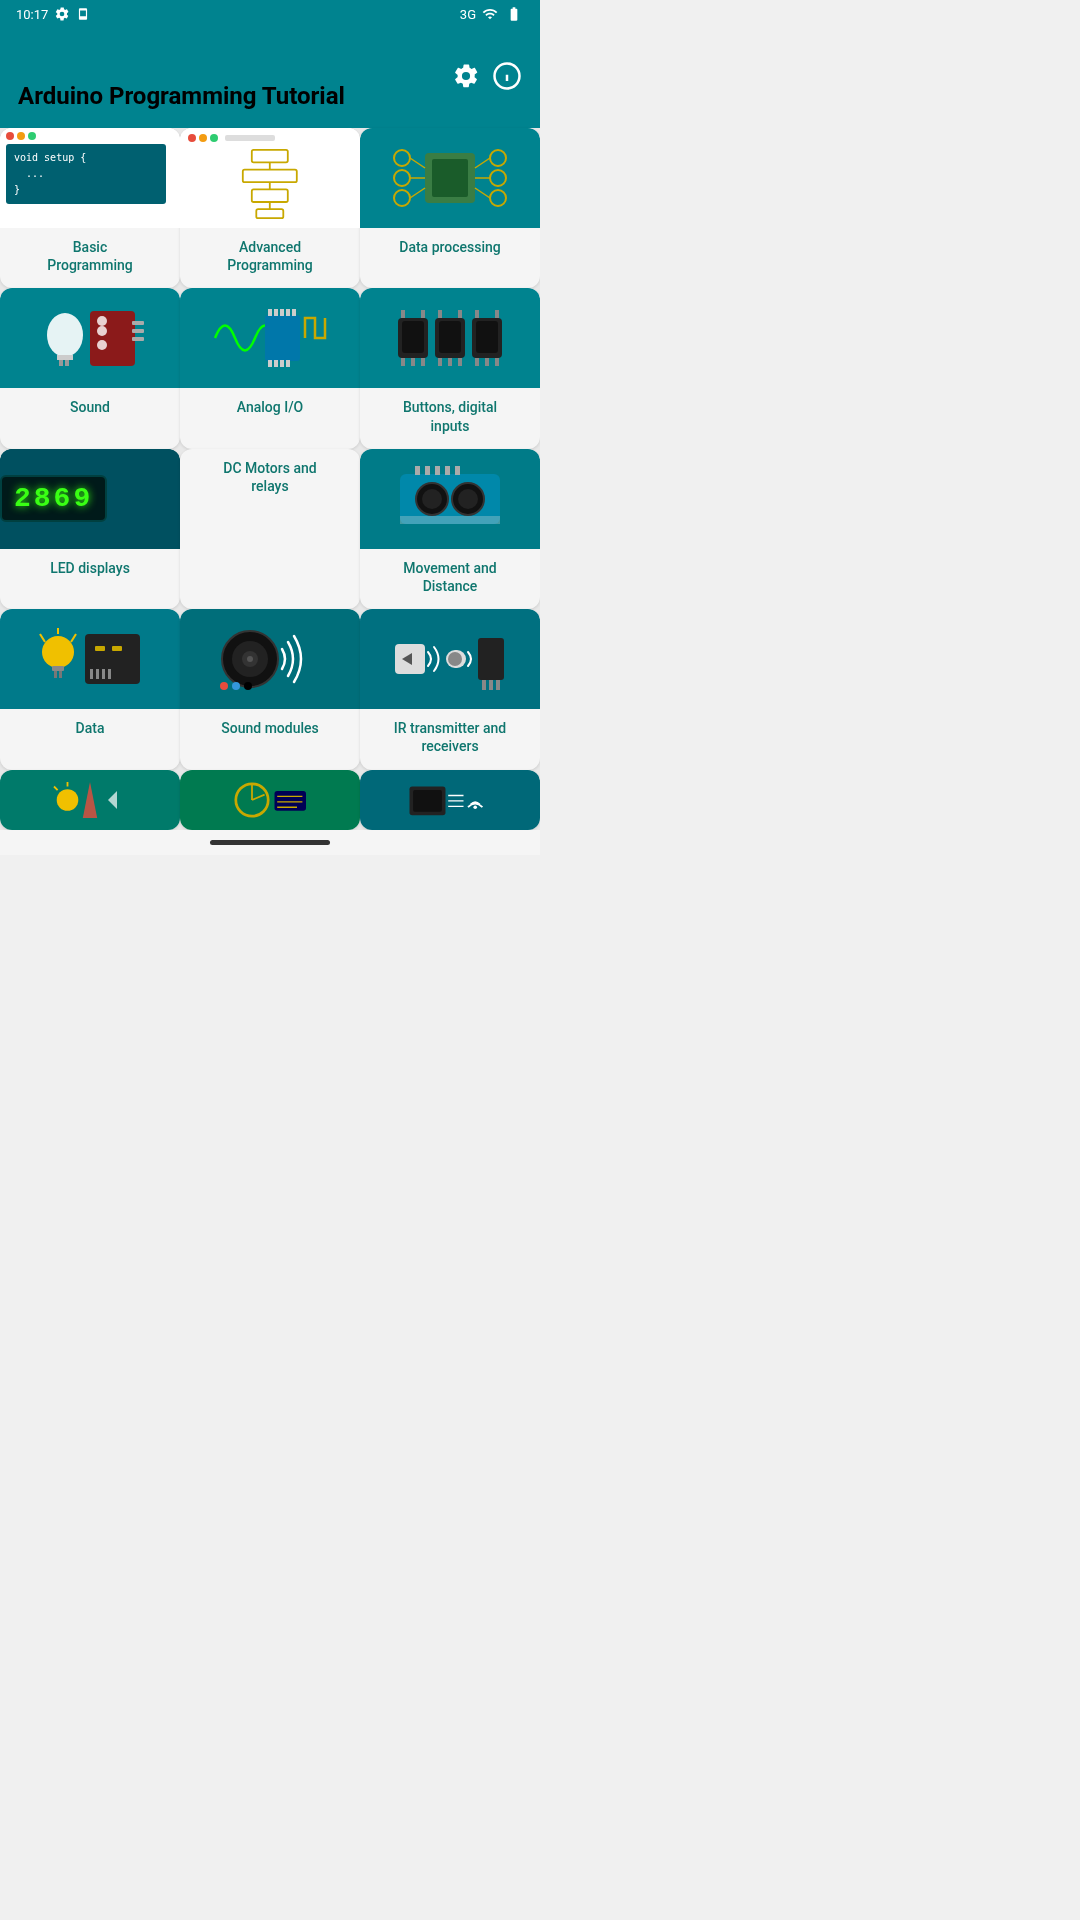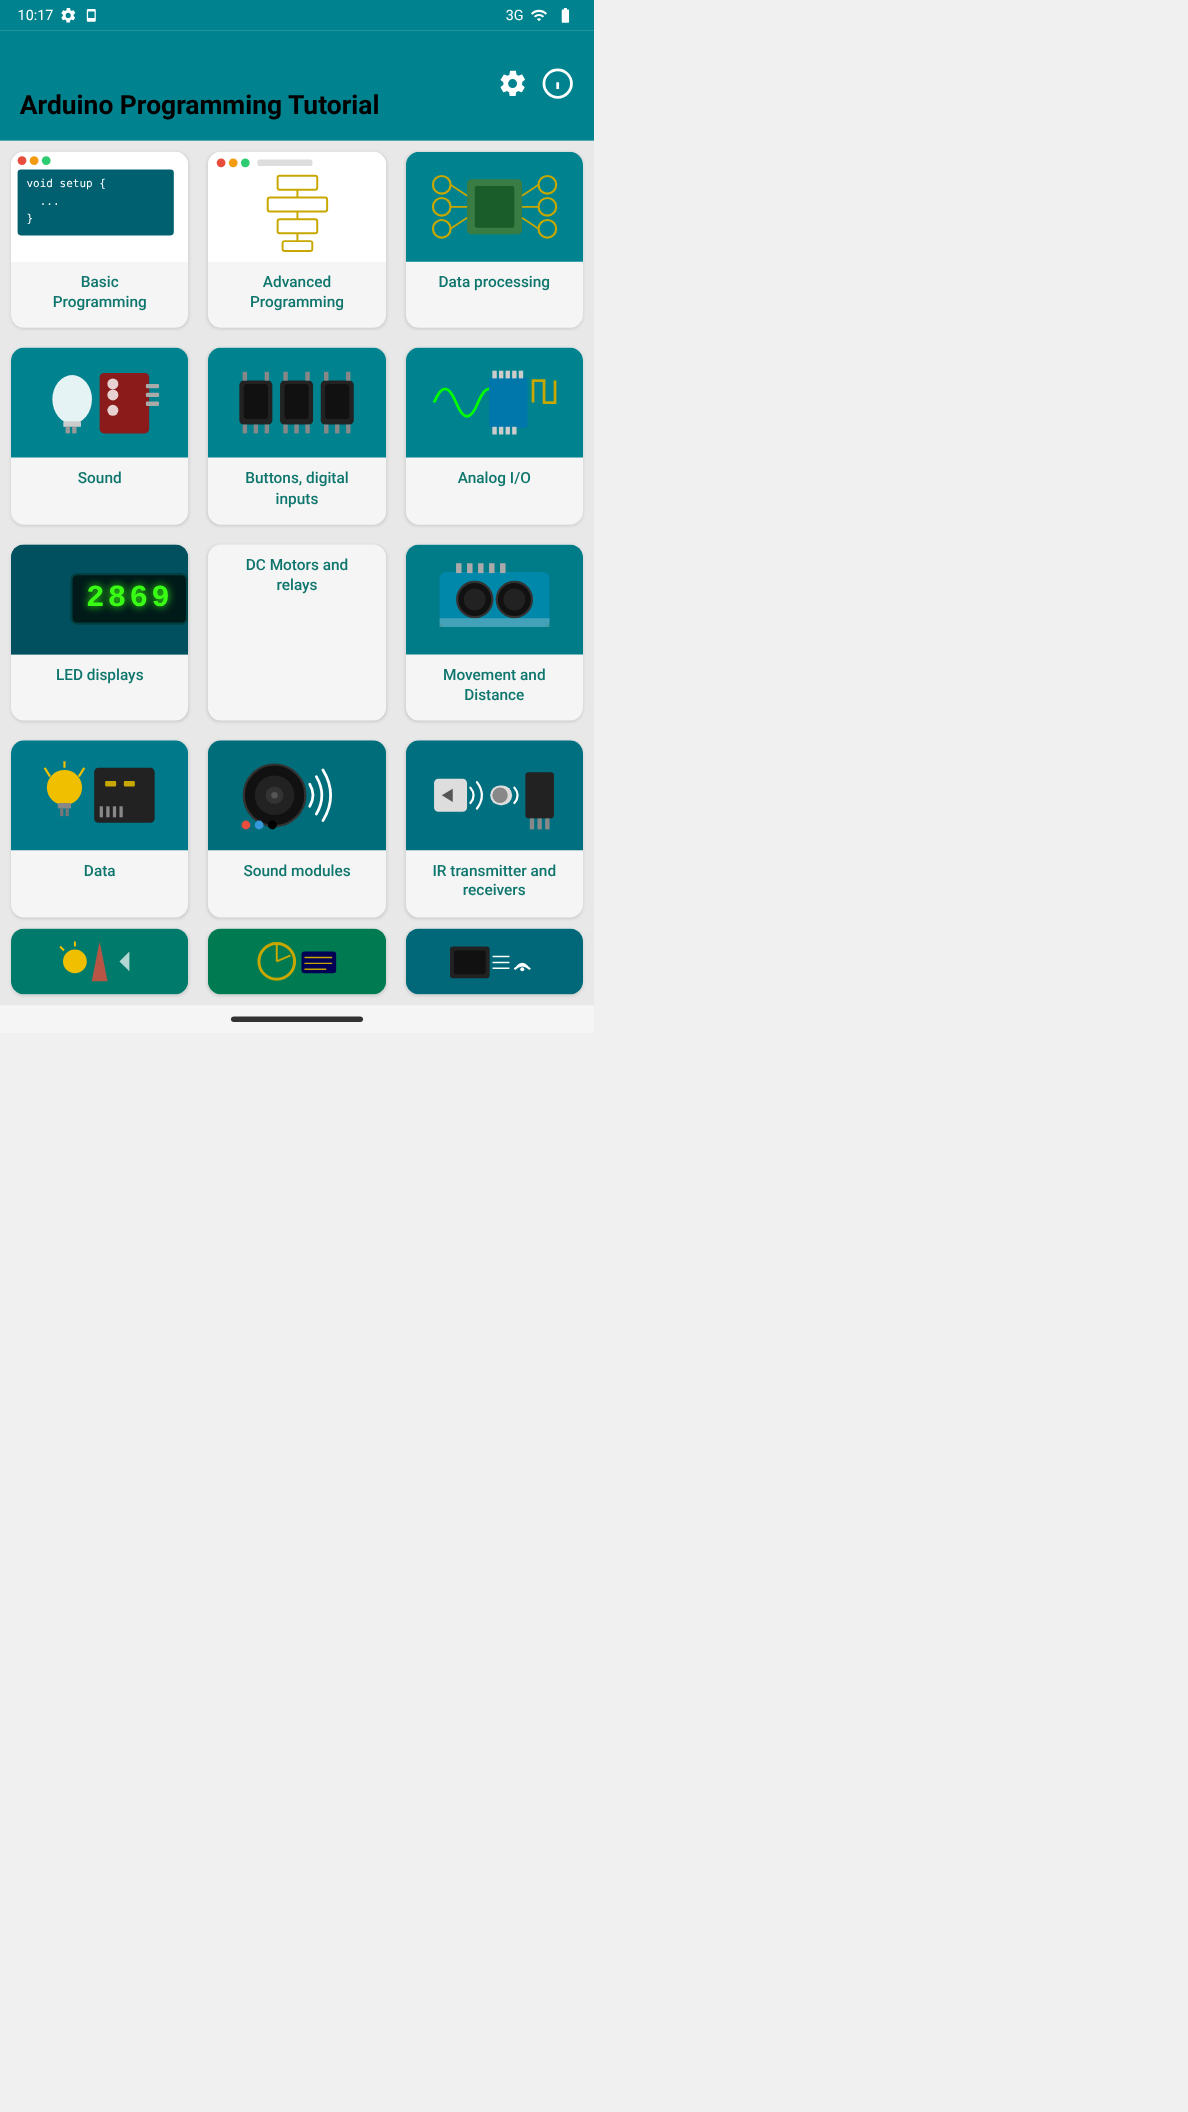--- a/index.html
+++ b/index.html
@@ -51,22 +51,21 @@
       cursor: pointer;
       color: white;
       display: flex;
       align-items: center;
       justify-content: center;
     }
     
     .grid {
       display: grid;
       grid-template-columns: repeat(3, 1fr);
-      gap: 18px;
-      padding: 10px;
+      gap: 0;
       background: #e8e8e8;
     }
     .card {
       background: #f5f5f5;
       border-radius: 12px;
       overflow: hidden;
       display: flex;
       flex-direction: column;
       align-items: center;
       box-shadow: 0 1px 3px rgba(0,0,0,0.12);
@@ -318,20 +317,45 @@
         <rect x="102" y="28" width="12" height="4" rx="1" fill="#aaa"></rect>
         <rect x="102" y="36" width="12" height="4" rx="1" fill="#aaa"></rect>
         <rect x="102" y="44" width="12" height="4" rx="1" fill="#aaa"></rect>
 
         <circle cx="72" cy="38" r="5" fill="white" opacity="0.8"></circle>
         <circle cx="72" cy="52" r="5" fill="white" opacity="0.8"></circle>
         <circle cx="72" cy="28" r="5" fill="white" opacity="0.8"></circle>
       </svg>
     </div>
     <div class="card-label">Sound</div>
+  </div>
+
+  <div class="card">
+    <div class="card-image img-analog">
+      <svg viewBox="0 0 120 90" width="120" height="90">
+
+        <path d="M5 45 Q15 20 25 45 Q35 70 45 45 Q55 20 65 45" fill="none" stroke="#00ff00" stroke-width="2.5"></path>
+
+        <rect x="55" y="22" width="35" height="46" rx="3" fill="#0077aa"></rect>
+
+        <rect x="58" y="16" width="4" height="7" fill="#ccc"></rect>
+        <rect x="64" y="16" width="4" height="7" fill="#ccc"></rect>
+        <rect x="70" y="16" width="4" height="7" fill="#ccc"></rect>
+        <rect x="76" y="16" width="4" height="7" fill="#ccc"></rect>
+        <rect x="82" y="16" width="4" height="7" fill="#ccc"></rect>
+
+        <rect x="58" y="67" width="4" height="7" fill="#ccc"></rect>
+        <rect x="64" y="67" width="4" height="7" fill="#ccc"></rect>
+        <rect x="70" y="67" width="4" height="7" fill="#ccc"></rect>
+        <rect x="76" y="67" width="4" height="7" fill="#ccc"></rect>
+
+        <path d="M95 45 L95 25 L105 25 L105 45 L115 45 L115 25" fill="none" stroke="#c8a800" stroke-width="2.5"></path>
+      </svg>
+    </div>
+    <div class="card-label">Analog I/O</div>
   </div>
 
   <div class="card">
     <div class="card-image img-buttons">
       <svg viewBox="0 0 120 90" width="120" height="90">
 
         <g>
           <rect x="8" y="25" width="30" height="40" rx="4" fill="#222"></rect>
           <rect x="12" y="28" width="22" height="32" rx="3" fill="#111"></rect>
 
@@ -358,47 +382,22 @@
           <rect x="105" y="65" width="4" height="8" fill="#888"></rect>
           <rect x="85" y="17" width="4" height="8" fill="#888"></rect>
           <rect x="105" y="17" width="4" height="8" fill="#888"></rect>
         </g>
       </svg>
     </div>
     <div class="card-label">Buttons, digital<br>inputs</div>
   </div>
 
   <div class="card">
-    <div class="card-image img-analog">
-      <svg viewBox="0 0 120 90" width="120" height="90">
-
-        <path d="M5 45 Q15 20 25 45 Q35 70 45 45 Q55 20 65 45" fill="none" stroke="#00ff00" stroke-width="2.5"></path>
-
-        <rect x="55" y="22" width="35" height="46" rx="3" fill="#0077aa"></rect>
-
-        <rect x="58" y="16" width="4" height="7" fill="#ccc"></rect>
-        <rect x="64" y="16" width="4" height="7" fill="#ccc"></rect>
-        <rect x="70" y="16" width="4" height="7" fill="#ccc"></rect>
-        <rect x="76" y="16" width="4" height="7" fill="#ccc"></rect>
-        <rect x="82" y="16" width="4" height="7" fill="#ccc"></rect>
-
-        <rect x="58" y="67" width="4" height="7" fill="#ccc"></rect>
-        <rect x="64" y="67" width="4" height="7" fill="#ccc"></rect>
-        <rect x="70" y="67" width="4" height="7" fill="#ccc"></rect>
-        <rect x="76" y="67" width="4" height="7" fill="#ccc"></rect>
-
-        <path d="M95 45 L95 25 L105 25 L105 45 L115 45 L115 25" fill="none" stroke="#c8a800" stroke-width="2.5"></path>
-      </svg>
-    </div>
-    <div class="card-label">Analog I/O</div>
-  </div>
-
-  <div class="card">
     <div class="card-image img-led-display">
-      <div style="background:#005060;width:100%;height:100%;display:flex;align-items:center;justify-content:flex-end;border-radius:10px 10px 0 0;">
+      <div style="background:#005060;width:100%;height:100%;display:flex;align-items:center;justify-content:flex-start;border-radius:10px 10px 0 0;">
         <div style="background:#001a1a;border-radius:6px;padding:6px 12px;border:2px solid #004040;">
           <span class="seg-display">2869</span>
         </div>
       </div>
     </div>
     <div class="card-label">LED displays</div>
   </div>
 
   <div class="card">
     <div class="card-label">DC Motors and<br>relays</div>

